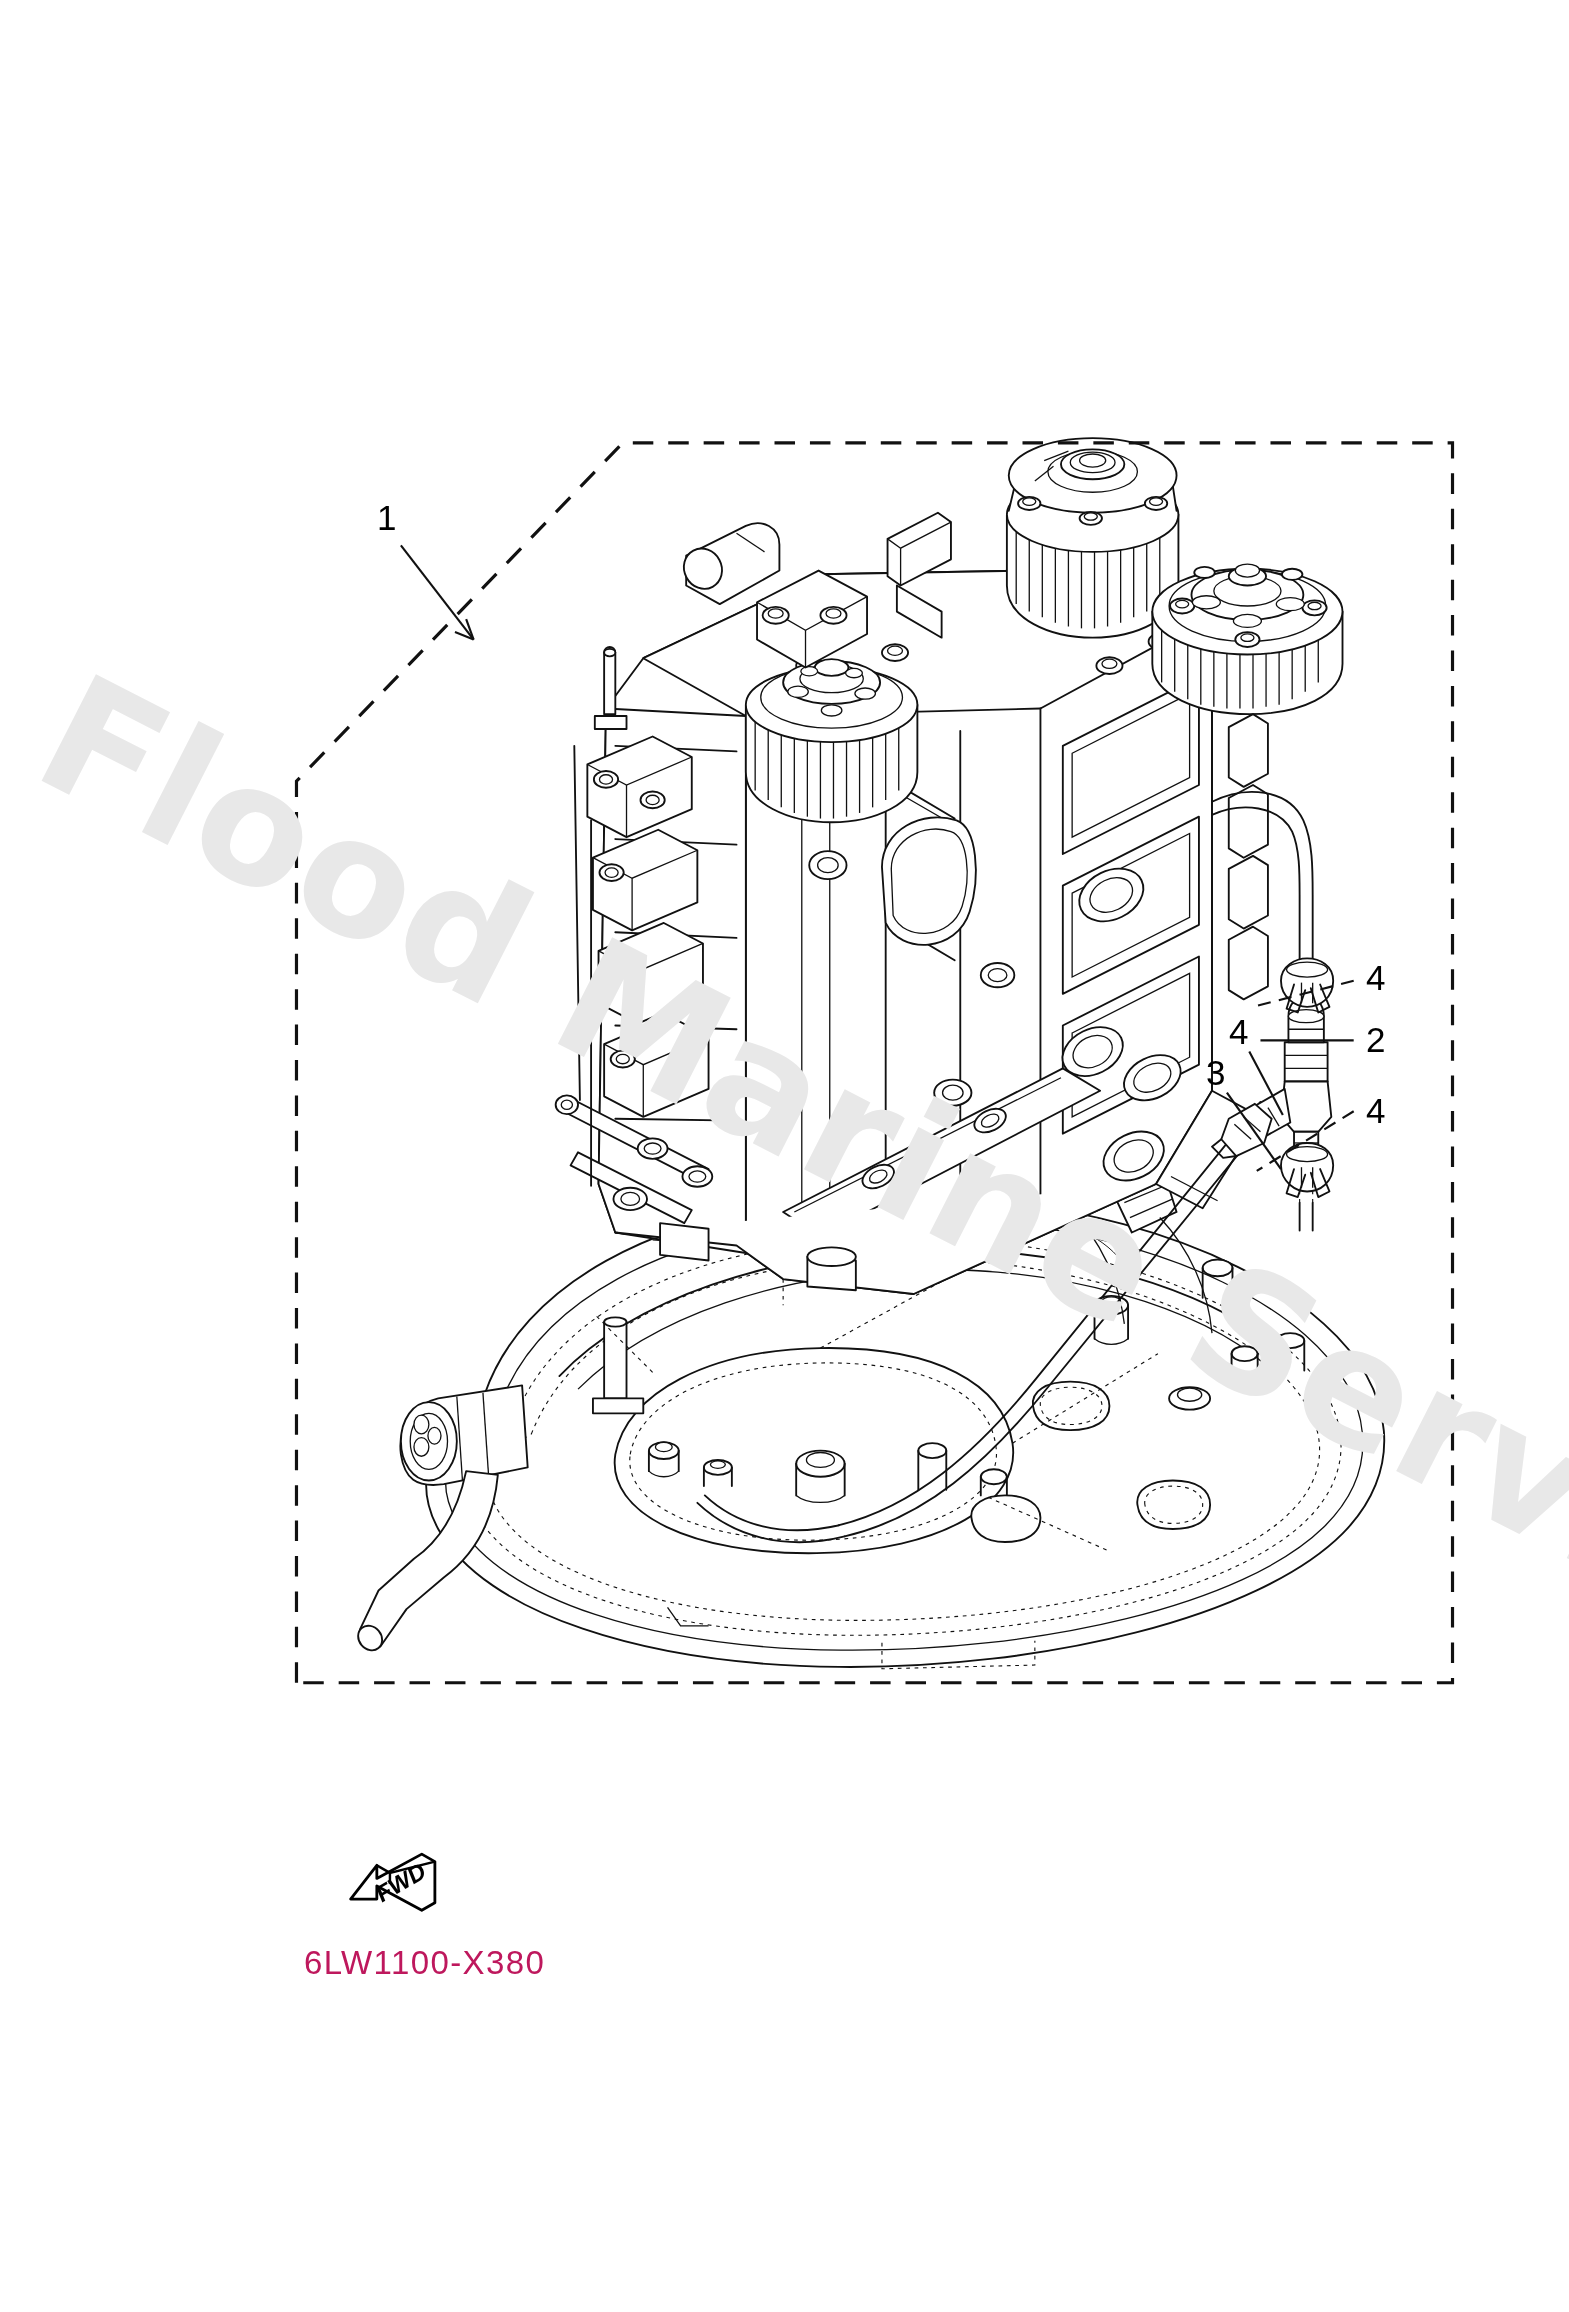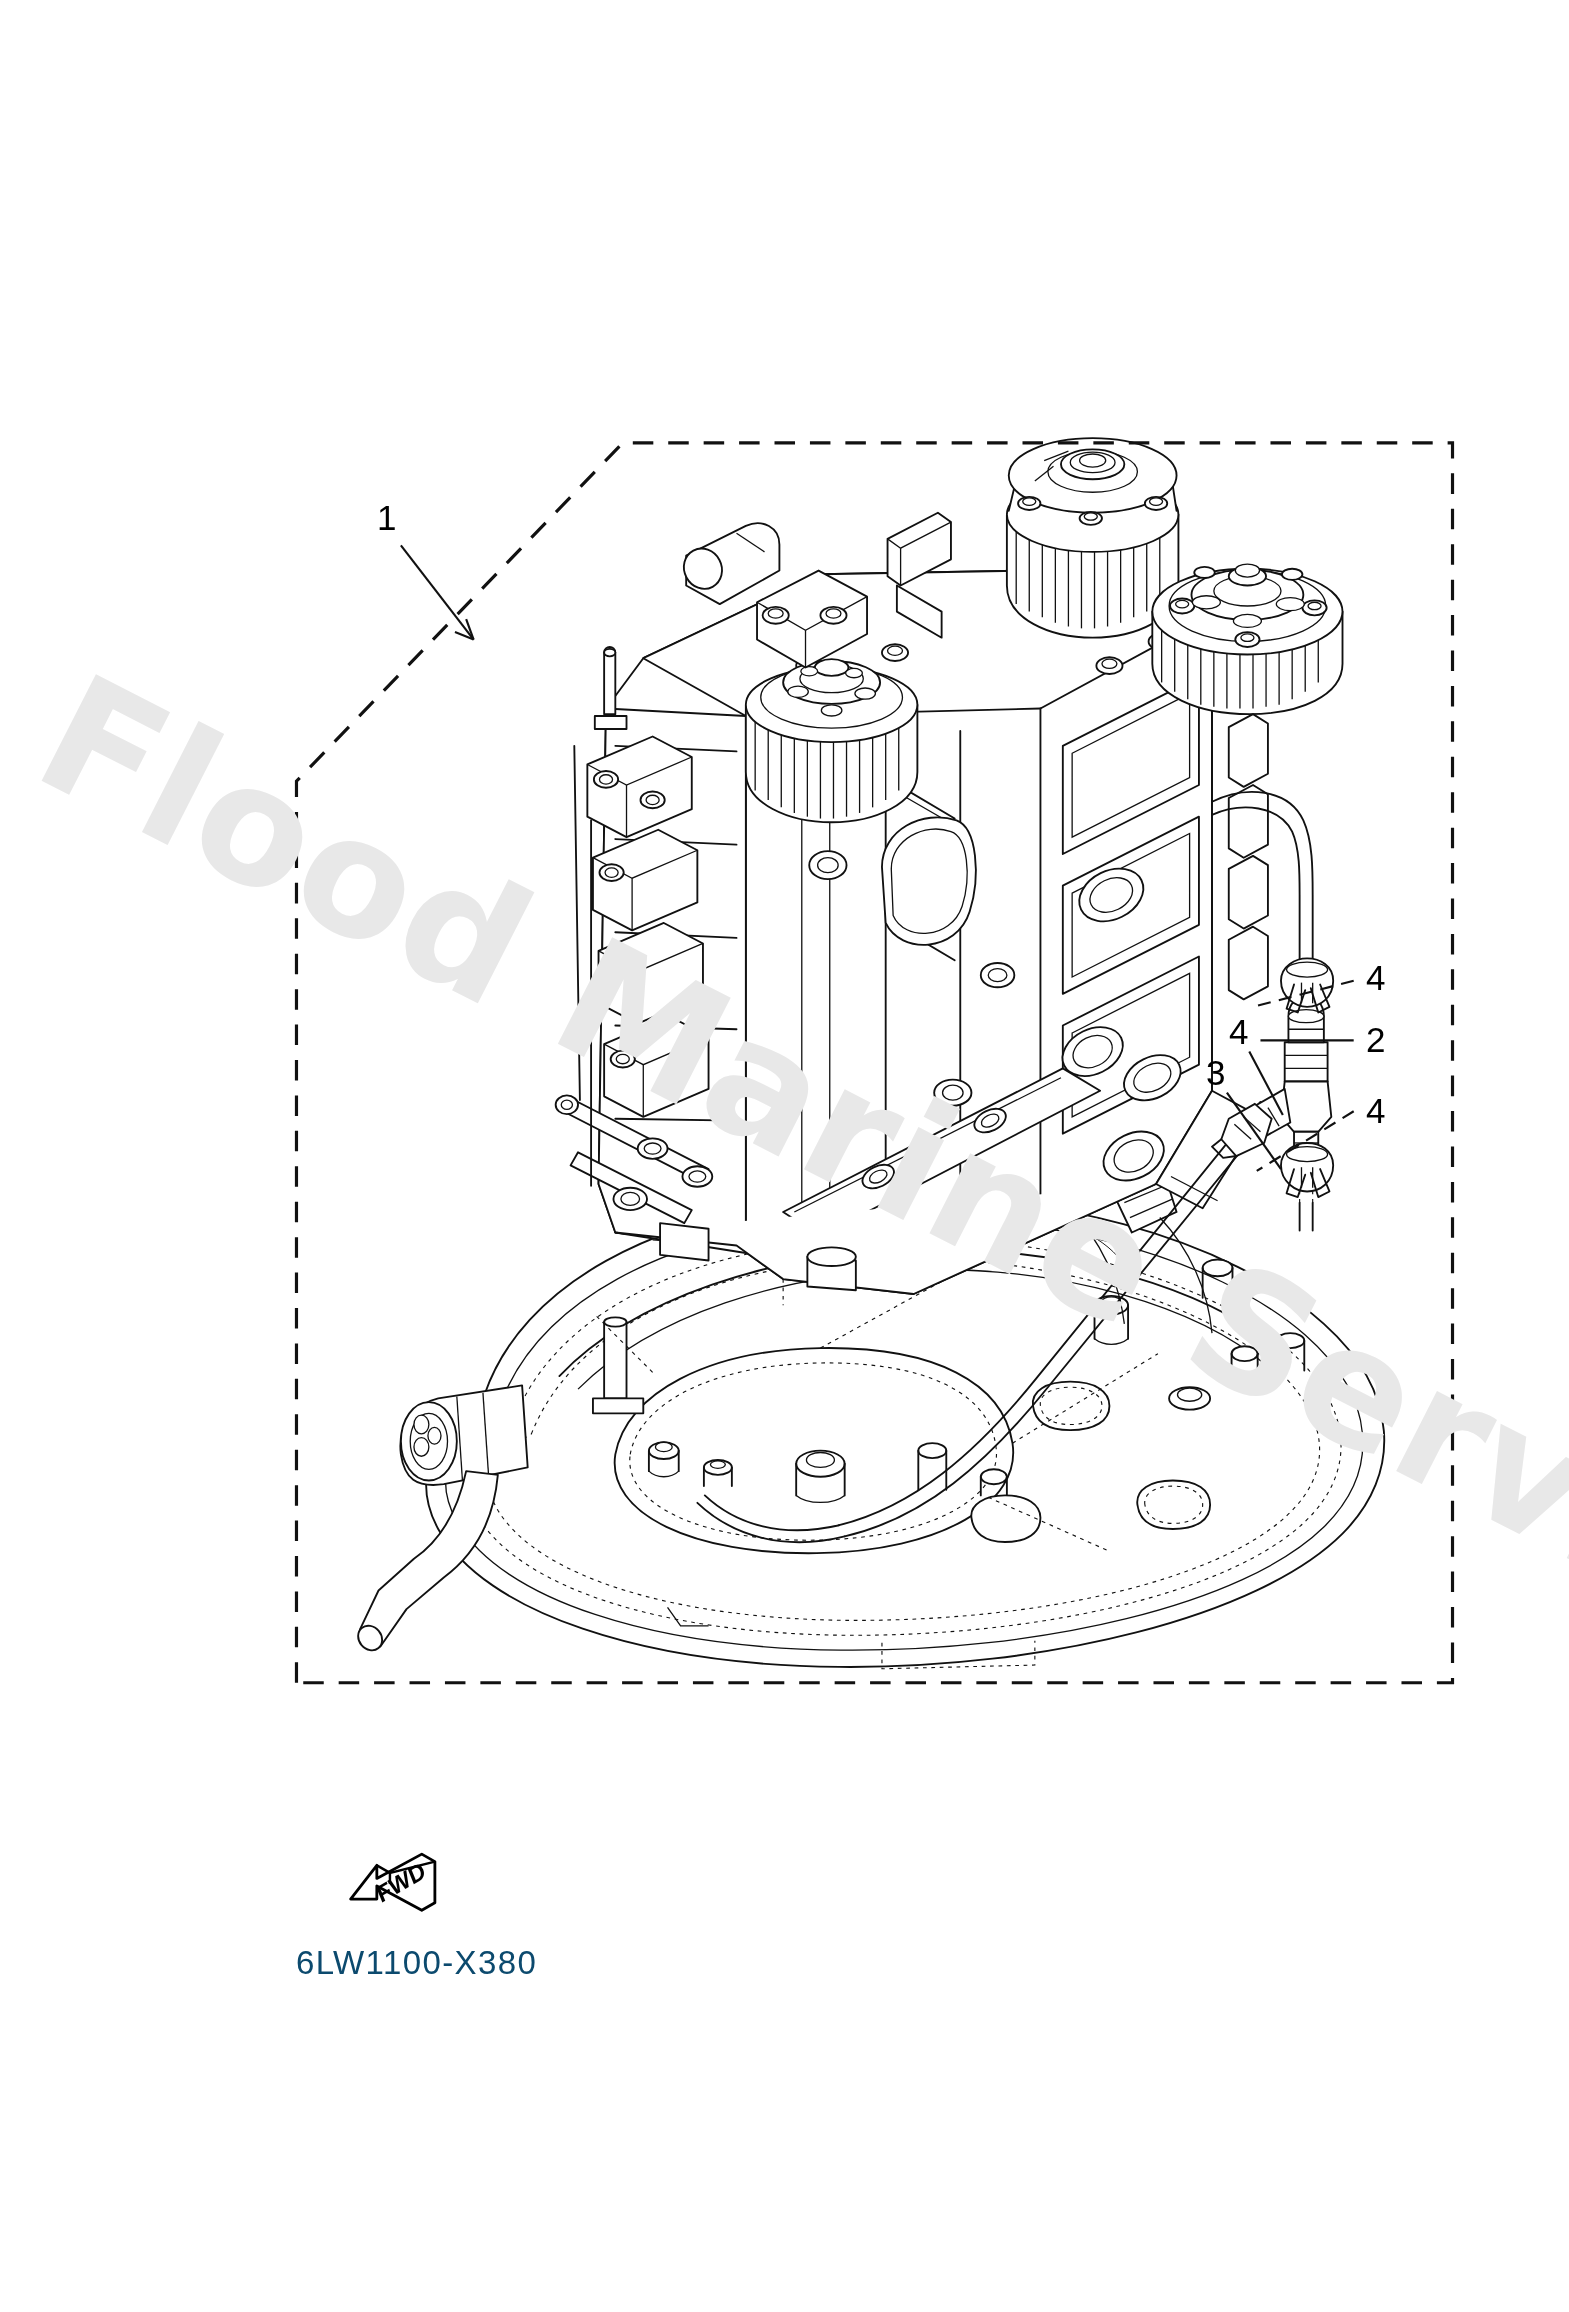--- a/index.html
+++ b/index.html
@@ -33,25 +33,25 @@
     position:absolute;
     font-family:"Liberation Sans","DejaVu Sans",sans-serif;
     font-size:35px;
     color:#000;
     z-index:9;
     line-height:1;
     white-space:nowrap;
   }
   .partno{
     position:absolute;
-    left:296px;top:1944px;
+    left:304px;top:1944px;
     font-family:"Liberation Sans","DejaVu Sans",sans-serif;
     font-size:33px;
     letter-spacing:1.4px;
-    color:#0c4a6e;
+    color:#be185d;
     z-index:9;
     white-space:nowrap;
   }
   .fwdwrap{position:absolute;left:345px;top:1841px;width:103px;height:84px;z-index:9;}
 </style>
 </head>
 <body>
 
 <div id="sheet">
 

